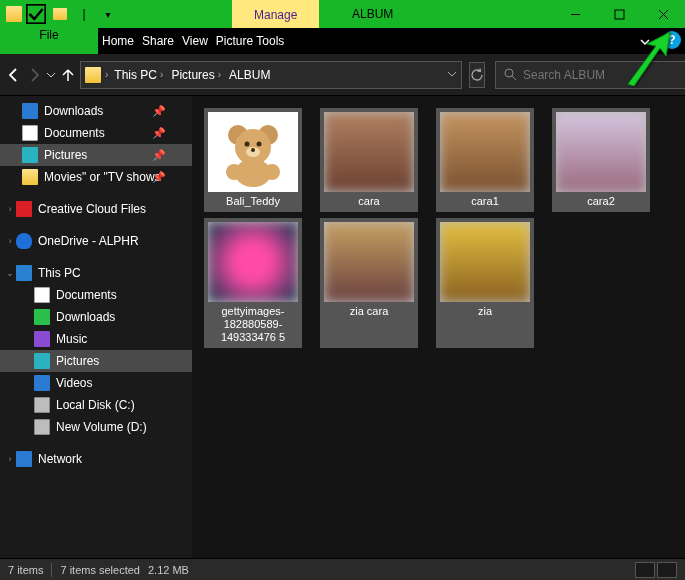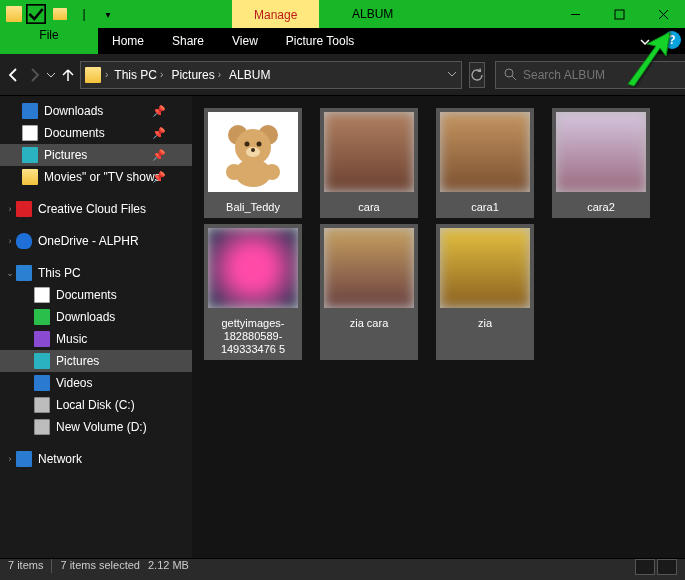--- a/index.html
+++ b/index.html
@@ -3,29 +3,29 @@
 <meta charset="utf-8">
 <style>
 * { margin: 0; padding: 0; box-sizing: border-box; font-family: "Segoe UI", Arial, sans-serif; }
 body { width: 685px; height: 580px; background: #1a1a1a; color: #fff; font-size: 12px; overflow: hidden; position: relative; }
 
 
 .titlebar { height: 28px; background: #17b727; display: flex; align-items: center; position: relative; }
 .titlebar .qat { display: flex; align-items: center; gap: 4px; padding-left: 6px; }
 .titlebar .folder-ico { width: 16px; height: 16px; background: linear-gradient(#ffe28a,#f3c23a); border-radius: 1px; }
 .titlebar .qat-btn { width: 20px; height: 20px; display: flex; align-items: center; justify-content: center; color: #000; cursor: default; }
-.titlebar .manage { position: absolute; left: 232px; top: 0; height: 28px; background: #ffe97f; color: #b91c1c; padding: 15px 22px; display: flex; align-items: center; font-size: 12px; }
+.titlebar .manage { position: absolute; left: 232px; top: 0; height: 28px; background: #ffe97f; color: #4c1d95; padding: 15px 22px; display: flex; align-items: center; font-size: 12px; }
 .titlebar .app-title { position: absolute; left: 352px; top: 0; height: 28px; display: flex; align-items: center; color: #000; font-size: 12px; }
 .titlebar .winctl { position: absolute; right: 0; top: 0; display: flex; height: 28px; }
 .titlebar .wc { width: 44px; height: 28px; display: flex; align-items: center; justify-content: center; color: #000; }
 .titlebar .wc svg { width: 11px; height: 11px; }
 
 
 .ribbon { height: 26px; background: #000; display: flex; align-items: stretch; position: relative; }
-.ribbon .tab { padding: 0 14px; display: flex; align-items: center; color: #fff; font-size: 12px; cursor: default; }
+.ribbon .tab { padding: 0 4px; display: flex; align-items: center; color: #fff; font-size: 12px; cursor: default; }
 .ribbon .tab.file { background: #17b727; color: #000; font-size: 12px;}
 .ribbon .collapse { position: absolute; right: 28px; top: 0; height: 26px; width: 24px; display:flex; align-items:center; justify-content:center; color:#fff; }
 .ribbon .help { position: absolute; right: 4px; top: 3px; width: 18px; height: 18px; border-radius: 50%; background: #0aa3de; color: #fff; display:flex; align-items:center; justify-content:center; font-size: 12px; font-weight:bold; }
 
 
 .navbar { height: 42px; background: #1f1f1f; display: flex; align-items: center; padding: 0 6px; gap: 4px; border-bottom: 1px solid #000; }
 .nav-btn { width: 26px; height: 26px; display: flex; align-items: center; justify-content: center; color: #ccc; }
 .nav-btn.disabled { color: #555; }
 .addr { flex: 0 0 auto; display:flex; align-items:center; height: 28px; width: 382px; border: 1px solid #555; background: #2a2a2a; padding: 0 4px; gap: 4px; }
 .addr .seg { display:flex; align-items:center; color:#fff; gap:3px; padding: 0 2px; }
@@ -58,24 +58,24 @@
 .ico.drive { background:#bdbdbd; border:1px solid #888;}
 .ico.neticon { background:#2a7ad1; }
 .ico.cc { background:#da1f26; }
 
 .content { flex:1; background:#141414; padding: 12px; display:flex; flex-wrap:wrap; align-content:flex-start; gap: 6px 18px; overflow:auto;}
 .file { width: 98px; display:flex; flex-direction:column; align-items:center; background:#555; padding:4px; }
 .file .thumb { width: 90px; height: 80px; background:#bbb; display:flex; align-items:center; justify-content:center; overflow:hidden;}
 .file .thumb.teddy { background:#fff; }
 .file .thumb.blur { filter: blur(0); }
 .file .thumb .blurbox { width:100%; height:100%; filter: blur(6px);}
-.file .cap { color:#fff; font-size:11px; text-align:center; padding-top:9px; line-height:13px; width:100%; word-break:break-word;}
-
-
-.status { height:22px; background:#2a2a2a; border-top:1px solid #000; display:flex; align-items:flex-start; color:#ccc; font-size:11px; padding: 0 8px; gap:8px;}
+.file .cap { color:#fff; font-size:11px; text-align:center; padding-top:3px; line-height:13px; width:100%; word-break:break-word;}
+
+
+.status { height:22px; background:#2a2a2a; border-top:1px solid #000; display:flex; align-items:center; color:#ccc; font-size:11px; padding: 0 8px; gap:8px;}
 .status .sep { width:1px; height:14px; background:#555;}
 .status .right { margin-left:auto; display:flex; gap:2px;}
 .status .view-btn { width:20px; height:16px; border:1px solid #555; background:#1a1a1a;}
 
 
 .arrow { position:absolute; pointer-events:none; }
 </style>
 </head>
 <body>
 

